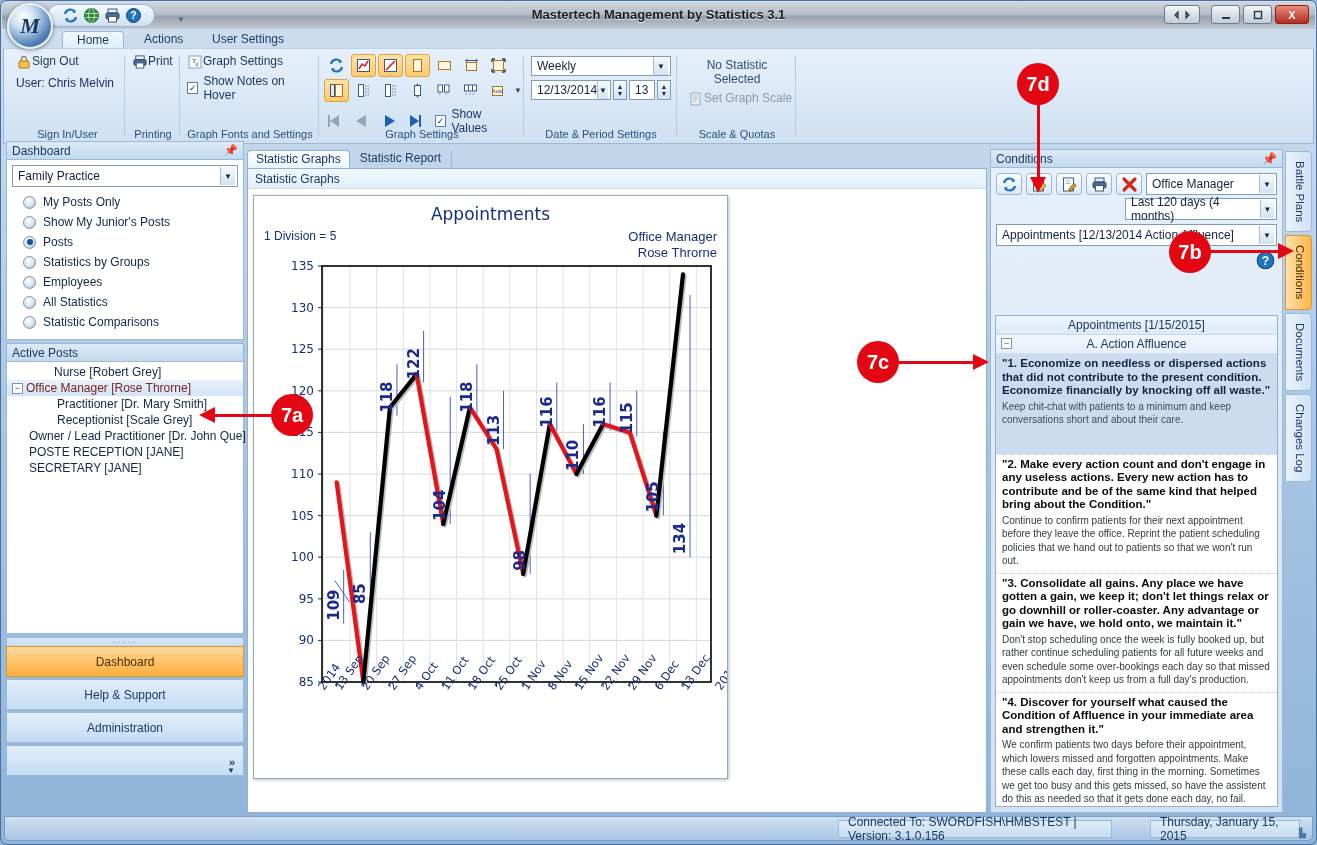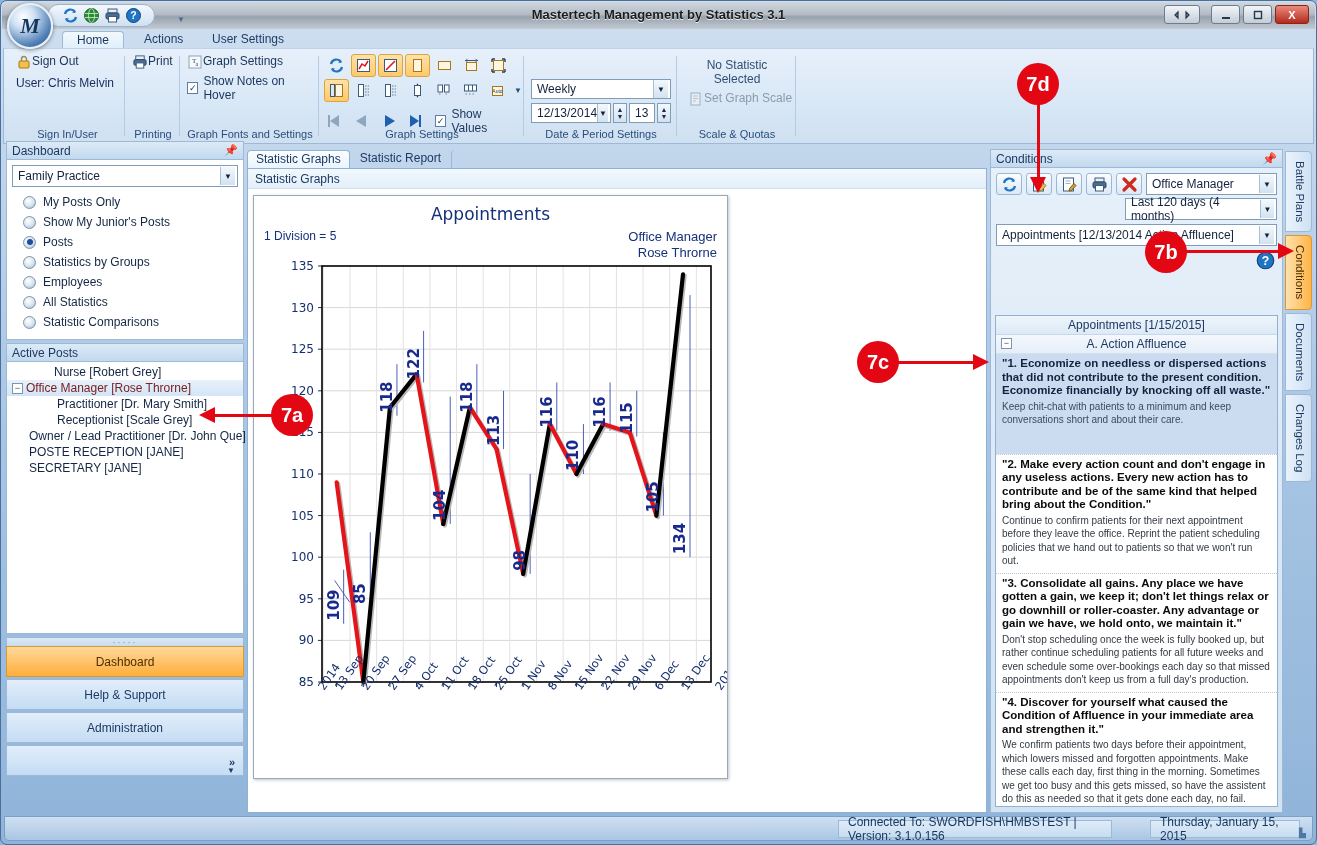--- a/index.html
+++ b/index.html
@@ -428,21 +428,21 @@
             <span class="chkbox">✓</span>
             <span>Show Values</span>
           </div>
         </div>
       </div>
       <div class="grp-label">Graph Settings</div>
       <div class="grp-sep"></div>
     </div>
 
     <div class="grp" style="left:521px; width:152px;">
-      <div class="grp-body" style="padding:4px 6px;margin-top:23px;">
+      <div class="grp-body" style="padding:4px 6px;">
         <div class="combo" style="width:140px;">
           <span>Weekly</span>
           <span class="ar">▼</span>
         </div>
         <div style="display:flex; gap:2px; margin-top:4px;">
           <div class="combo" style="width:80px;">
             <span>12/13/2014</span>
             <span class="ar">▼</span>
           </div>
           <div class="spin">
@@ -823,21 +823,21 @@
     <div class="st-cell" style="left:1145px; width:150px;">Thursday, January 15, 2015</div>
     <div class="st-grip">▙</div>
   </div>
 
   <div class="cline" style="left:213px; top:413px; width:82px; height:3px;"></div>
   <div class="carrow" style="left:198px; top:406px; border-top:8px solid transparent; border-bottom:8px solid transparent; border-right:16px solid #e30613;"></div>
   <div class="callout" style="left:270px; top:393px;">7a</div>
 
   <div class="cline" style="left:1185px; top:249px; width:98px; height:3px;"></div>
   <div class="carrow" style="left:1277px; top:242px; border-top:8px solid transparent; border-bottom:8px solid transparent; border-left:16px solid #e30613;"></div>
-  <div class="callout" style="left:1144px; top:230px;">7b</div>
+  <div class="callout" style="left:1168px; top:230px;">7b</div>
 
   <div class="cline" style="left:896px; top:360px; width:82px; height:3px;"></div>
   <div class="carrow" style="left:972px; top:353px; border-top:8px solid transparent; border-bottom:8px solid transparent; border-left:16px solid #e30613;"></div>
   <div class="callout" style="left:856px; top:340px;">7c</div>
 
   <div class="cline" style="left:1036px; top:100px; width:3px; height:84px;"></div>
   <div class="carrow" style="left:1029px; top:176px; border-left:8px solid transparent; border-right:8px solid transparent; border-top:16px solid #e30613;"></div>
   <div class="callout" style="left:1016px; top:62px;">7d</div>
 
 </div>

